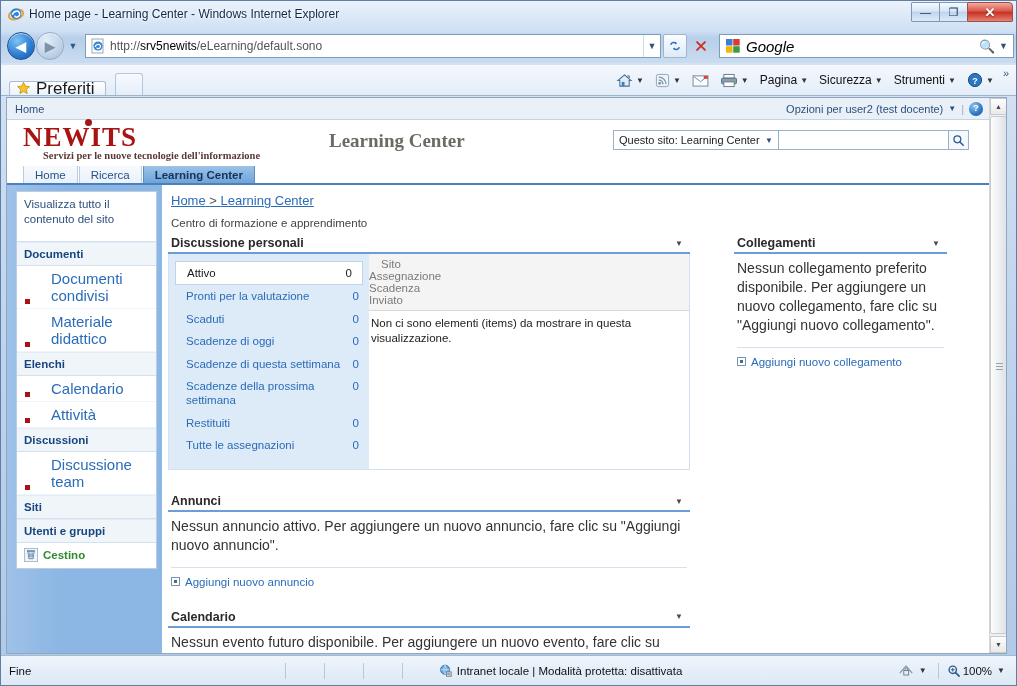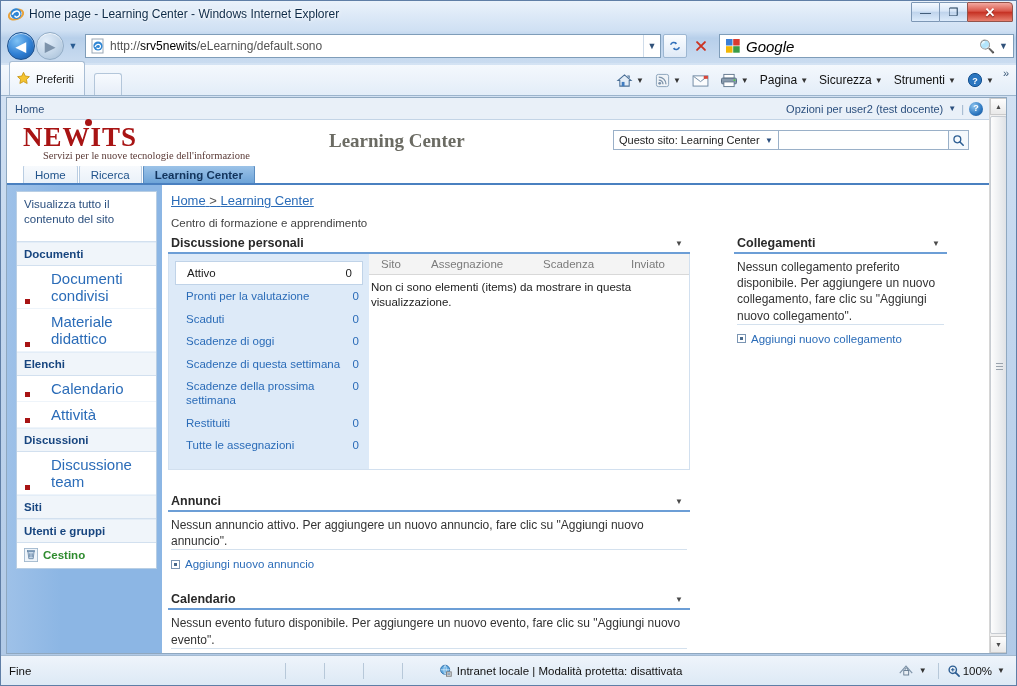--- a/index.html
+++ b/index.html
@@ -126,26 +126,26 @@
   #search-drop { margin-right:5px; color:#31527a; font-size:9px;}
 
   
   #cmdbar {
     position:absolute; left:0; top:64px; width:1017px; height:31px;
     background: linear-gradient(180deg,#f4f8fd 0%,#e3edf8 100%);
     border-bottom:1px solid #9cb4cc;
     display:flex; align-items:flex-end; z-index:3;
   }
   #fav-btn {
-    height:34px; margin-left:8px; padding:0 10px 0 6px;
+    height:14px; margin-left:8px; padding:0 10px 0 6px;
     display:flex;align-items:center;gap:5px;
     background: linear-gradient(180deg,#ffffff 0%,#eaf2fb 100%);
     border:1px solid #a8bdd4; border-bottom:none;
     border-top-left-radius:3px;border-top-right-radius:3px;
-    font-size:11px; color:#1a1a1a;
+    font-size:17px; color:#1a1a1a;
   }
   #tabstrip { display:flex; align-items:flex-end; height:26px; margin-left:6px;}
   .browser-tab {
     height:25px; padding:0 12px 0 8px;
     display:flex;align-items:center;gap:6px;
     background: linear-gradient(180deg,#ffffff 0%,#f2f7fc 100%);
     border:1px solid #a8bdd4; border-bottom:1px solid #ffffff;
     border-top-left-radius:3px;border-top-right-radius:3px;
     font-size:12px; color:#111;
     white-space:nowrap;
@@ -216,21 +216,21 @@
     font-size:27px; font-weight:bold; color:#a81414;
     letter-spacing:1px; line-height:1;
     position:relative; display:inline-block;
   }
   #logo-word .dot {
     position:absolute; width:7px;height:7px;border-radius:50%;
     background:#a81414; left:62px; top:-5px;
   }
   #logo-tag {
     font-family:"Liberation Serif", serif;
-    font-size:10.5px; color:#5a3a36; font-weight:normal;
+    font-size:10.5px; color:#5a3a36; font-weight:bold;
     margin-left:20px; margin-top:0px; line-height:1;
   }
   #site-title {
     position:absolute; left:322px; top:10px;
     font-family:"Liberation Serif", serif;
     font-size:19px; font-weight:bold; color:#6b6b63;
   }
   #sp-searchbox {
     position:absolute; right:22px; top:10px;
     display:flex; align-items:stretch; height:20px;
@@ -339,23 +339,23 @@
     display:flex; align-items:center;
     border-bottom:2px solid #6c9ed6;
     padding:0 4px 2px 3px;
   }
   .wp-title .t {
     font-size:12.5px; font-weight:bold; color:#2a2a2a;
   }
   .wp-menu { margin-left:auto; font-size:8px; color:#4a4a4a; padding-right:3px;}
   .wp-body { padding:5px 3px 0 3px; }
   .wp-note {
-    font-size:12px; color:#333; line-height:1.35;
+    font-size:14px; color:#333; line-height:1.35;
     border-bottom:1px solid #d4e1ee;
-    padding-bottom:0;
+    padding-bottom:12px;
   }
   .wp-addlink {
     display:flex;align-items:center;gap:5px;
     margin-top:8px; font-size:11.5px; color:#2b6cb8;
   }
   .addbox {
     width:9px;height:9px;border:1px solid #7a95b3;background:#fff;
     position:relative; flex:0 0 auto;
   }
   .addbox:after{
@@ -387,20 +387,21 @@
     padding:4px 10px 4px 11px;
   }
   .assign-row .lbl { flex:1 1 auto; padding-right:8px; }
   .assign-row .cnt { flex:0 0 auto; }
   #assign-right { flex:1 1 auto; background:#ffffff; min-width:0;}
   #assign-head {
     display:flex; background:#f4f4f4;
     border-bottom:1px solid #d8d8d8;
     font-size:11.5px; color:#7b7b7b;
     padding:4px 0 4px 0;
+    flex-direction:column;
   }
   #assign-head span { display:block; }
   #assign-empty {
     font-size:11.5px; color:#222; padding:5px 8px 0 2px; line-height:1.3;
   }
 
   
   #page-scroll {
     position:absolute; right:0; top:0; width:17px; height:555px;
     background:#f0f0f0; border-left:1px solid #d6d6d6;

